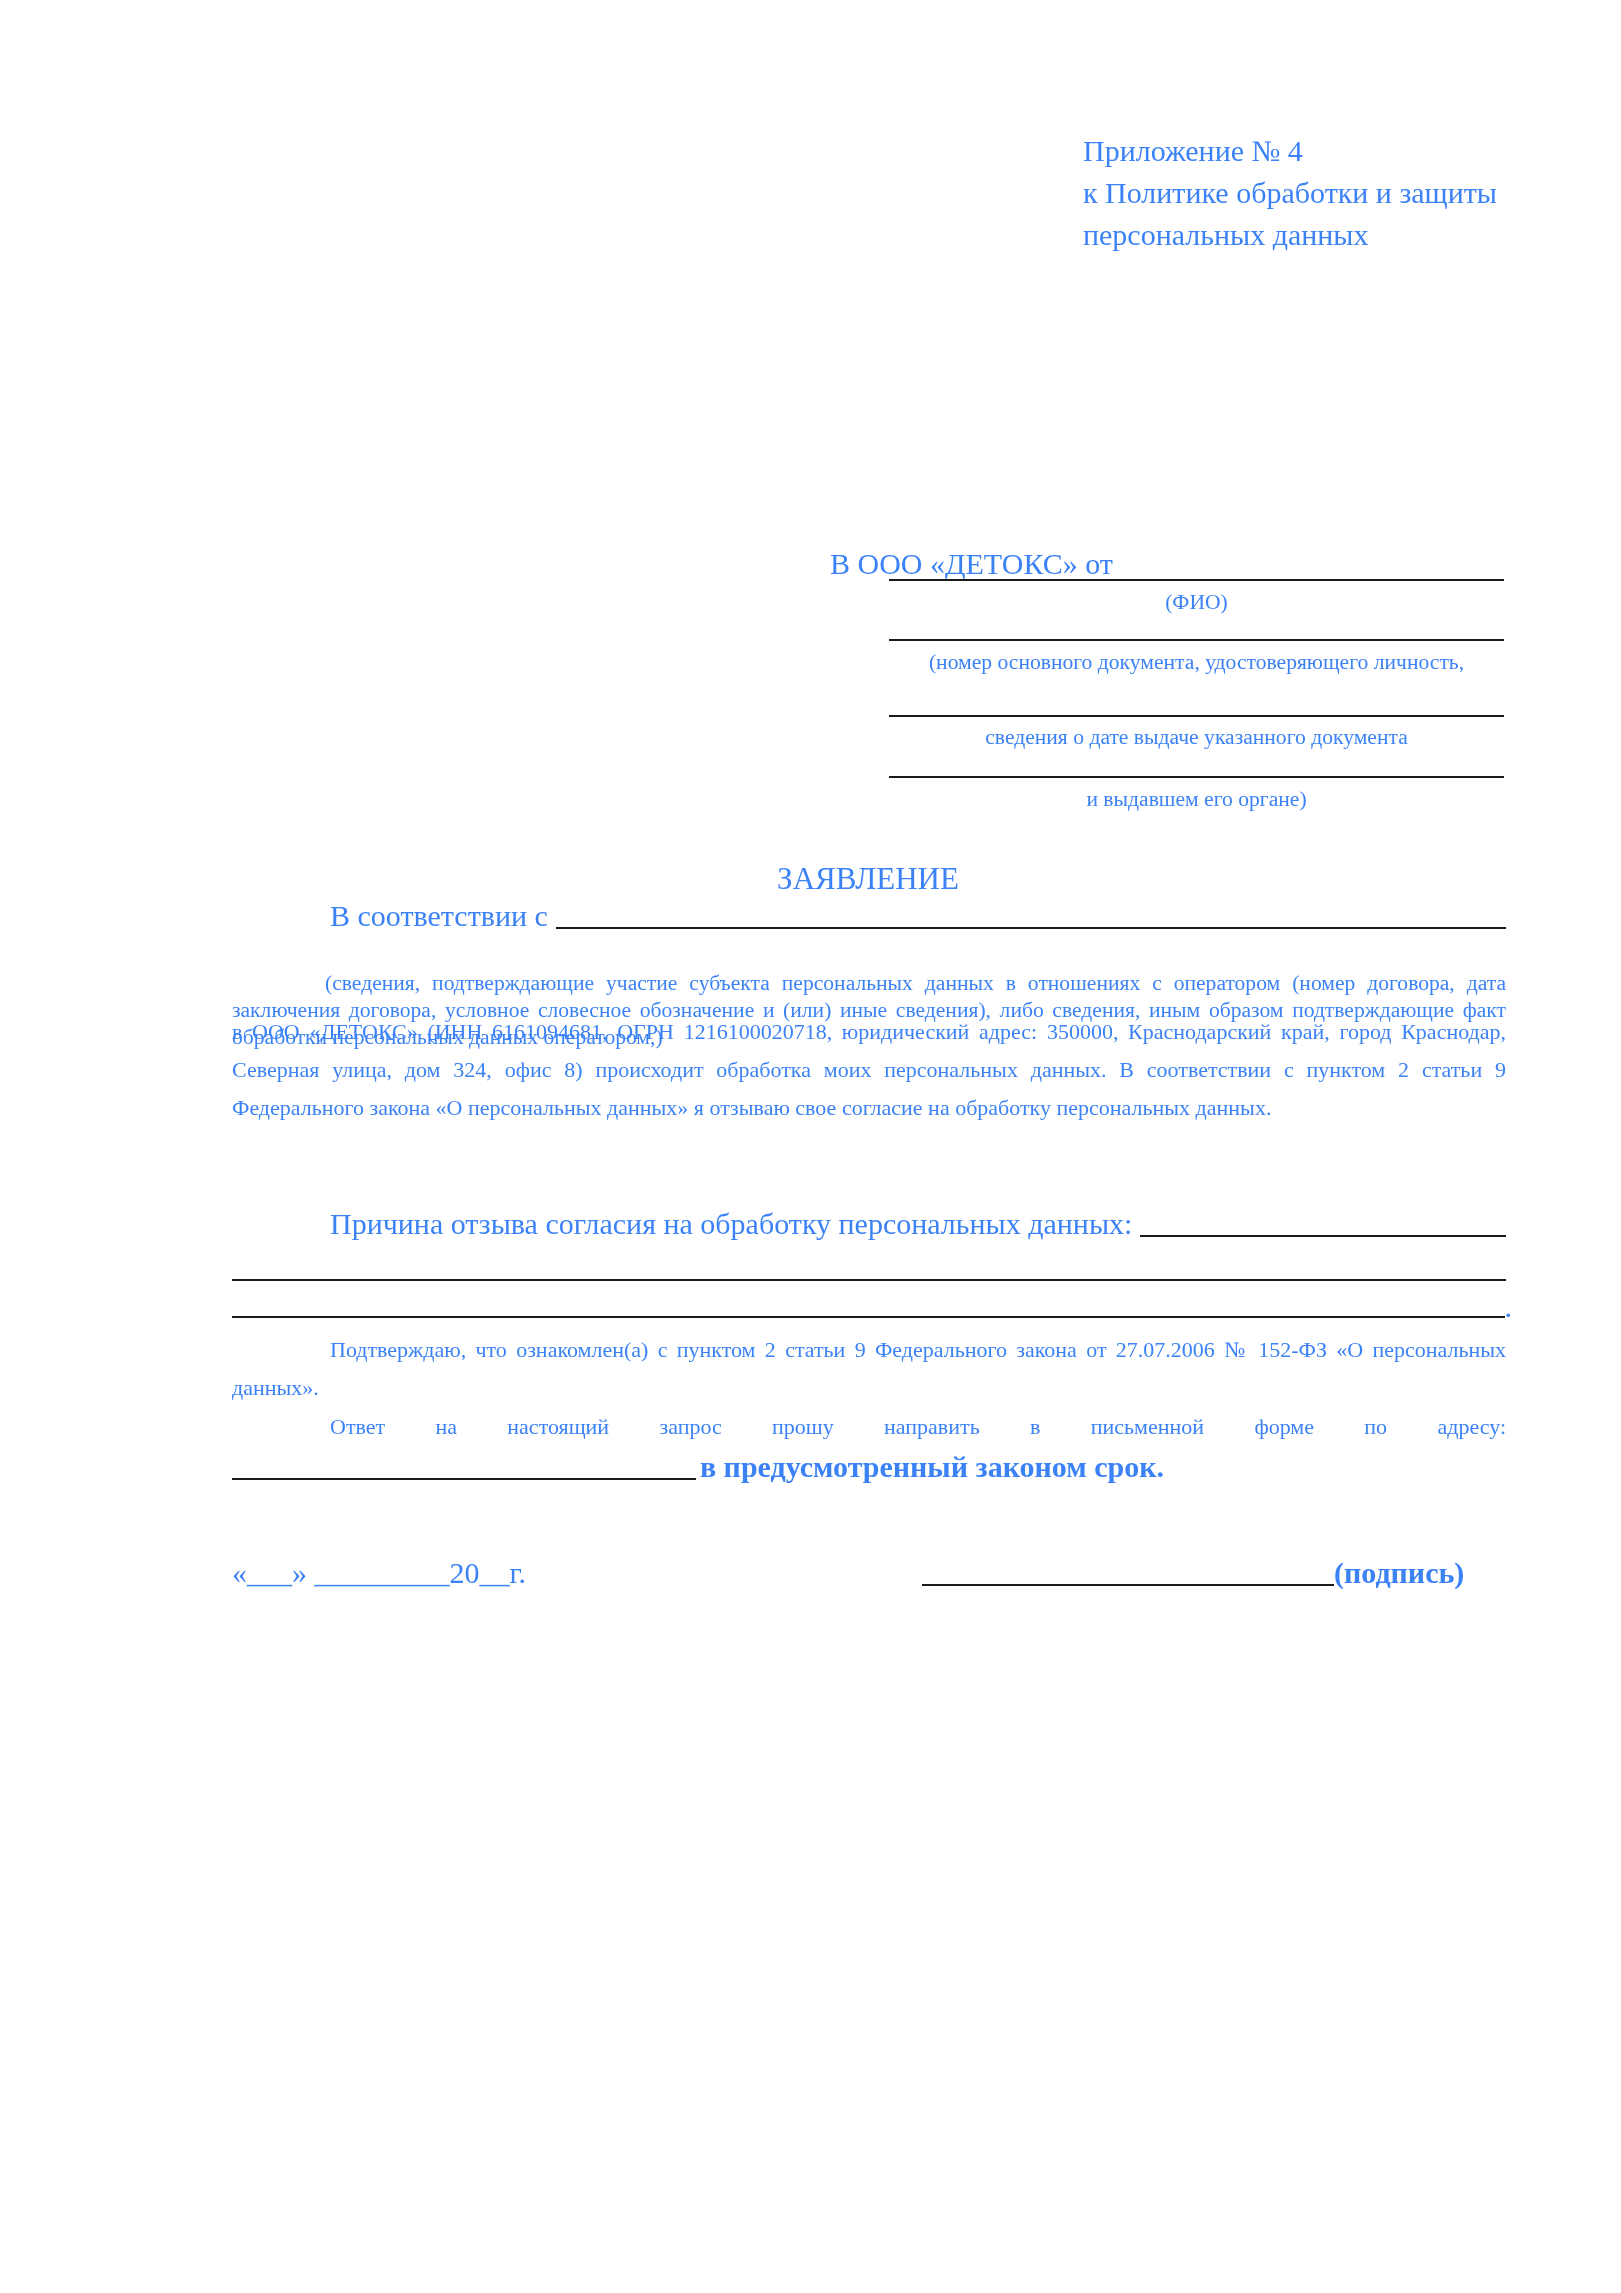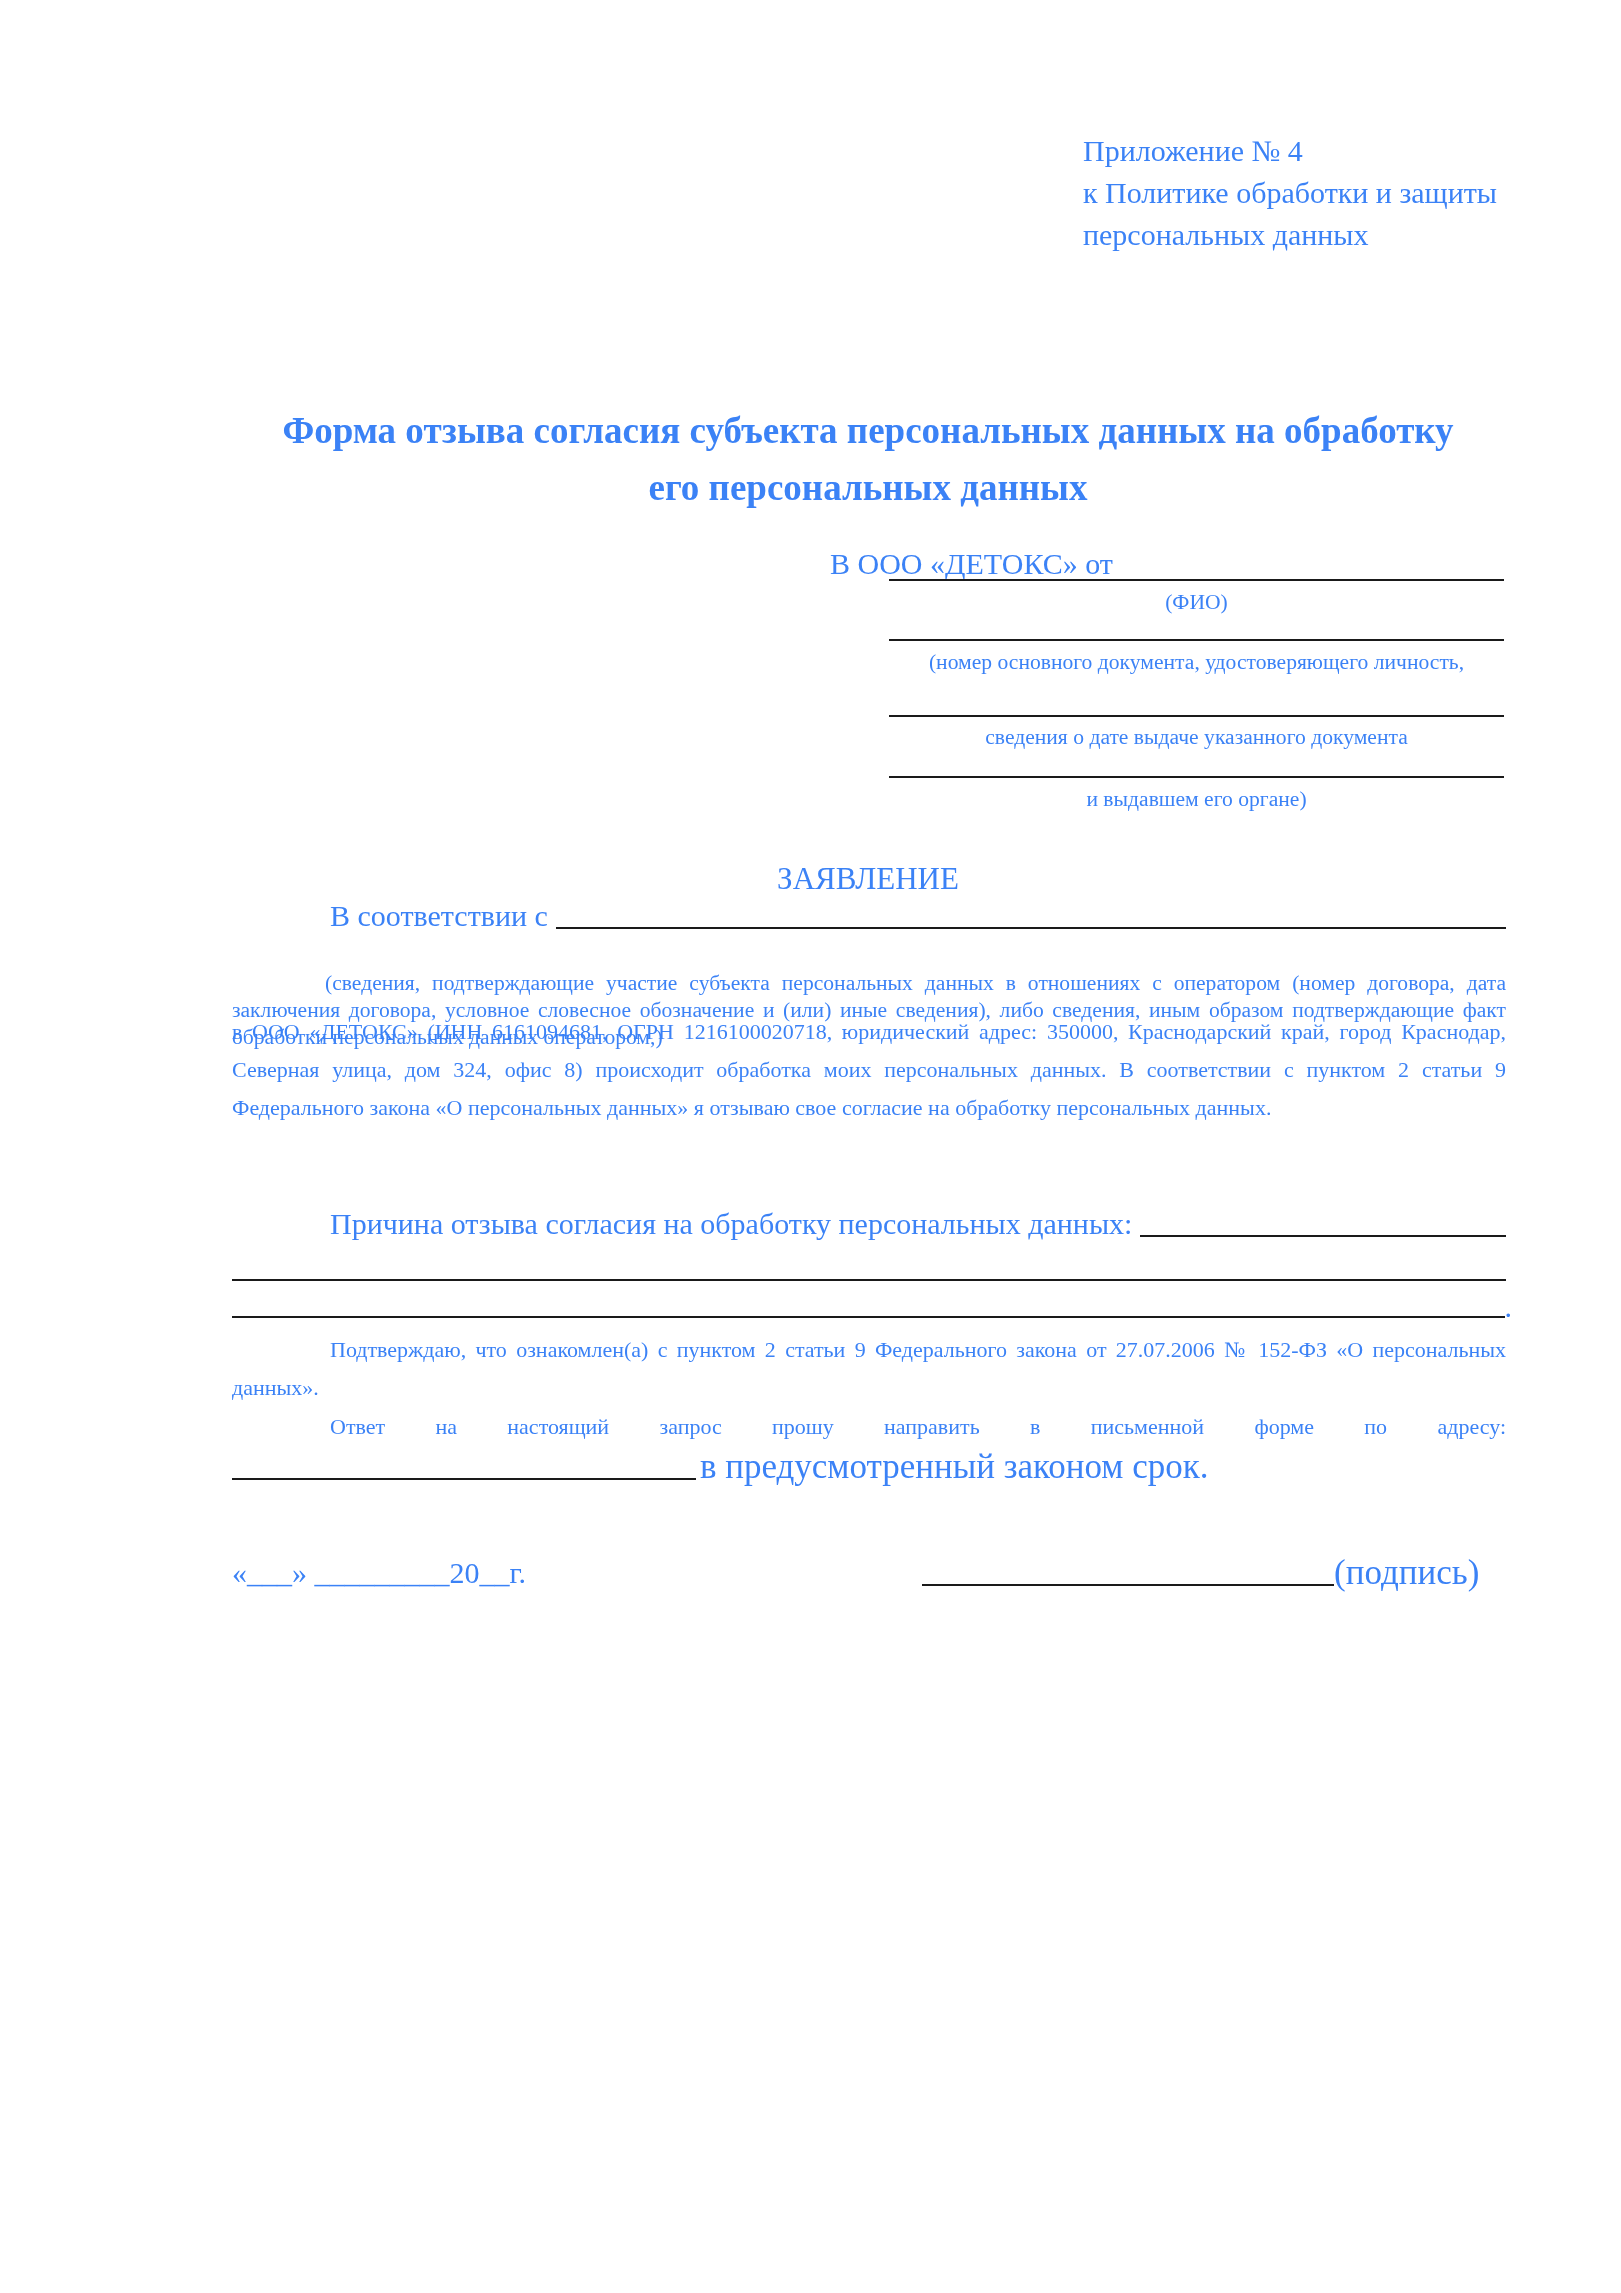--- a/index.html
+++ b/index.html
@@ -39,38 +39,34 @@
     left:232px; top:933px; width:1274px;
     font-size:21.6px; line-height:27px; text-align:justify; text-indent:93px;margin-top:37px;
   }
   .para {
     left:232px; width:1274px;
     font-size:22px; line-height:38px; text-align:justify;
   }
   .indent { text-indent:98px; }
   .justify-last { text-align-last: justify; }
   .dot { font-size:30px; line-height:35px; }
-  .tail { font-size:35px; line-height:39px; white-space:nowrap; margin-left:3.9px; }
+  .tail { font-size:30px; line-height:39px; white-space:nowrap; margin-left:3.9px;font-weight:bold; }
   .footer-date { left:232px; top:1551px; font-size:30px; line-height:43px; }
 </style>
 </head>
 <body>
 
 <div class="page">
 
   <div class="abs hdr">
     <div>Приложение № 4</div>
     <div>к Политике обработки и защиты</div>
     <div>персональных данных</div>
   </div>
 
-  <div class="abs title">
-    <div>Форма отзыва согласия субъекта персональных данных на обработку</div>
-    <div>его персональных данных</div>
-  </div>
 
   <div class="abs toline">В ООО «ДЕТОКС» от</div>
 
   <div class="abs fline" style="top:579px"></div>
   <div class="abs fcap" style="top:590px">(ФИО)</div>
 
   <div class="abs fline" style="top:639px"></div>
   <div class="abs fcap" style="top:650px">(номер основного документа, удостоверяющего личность,</div>
 
   <div class="abs fline" style="top:715px"></div>

